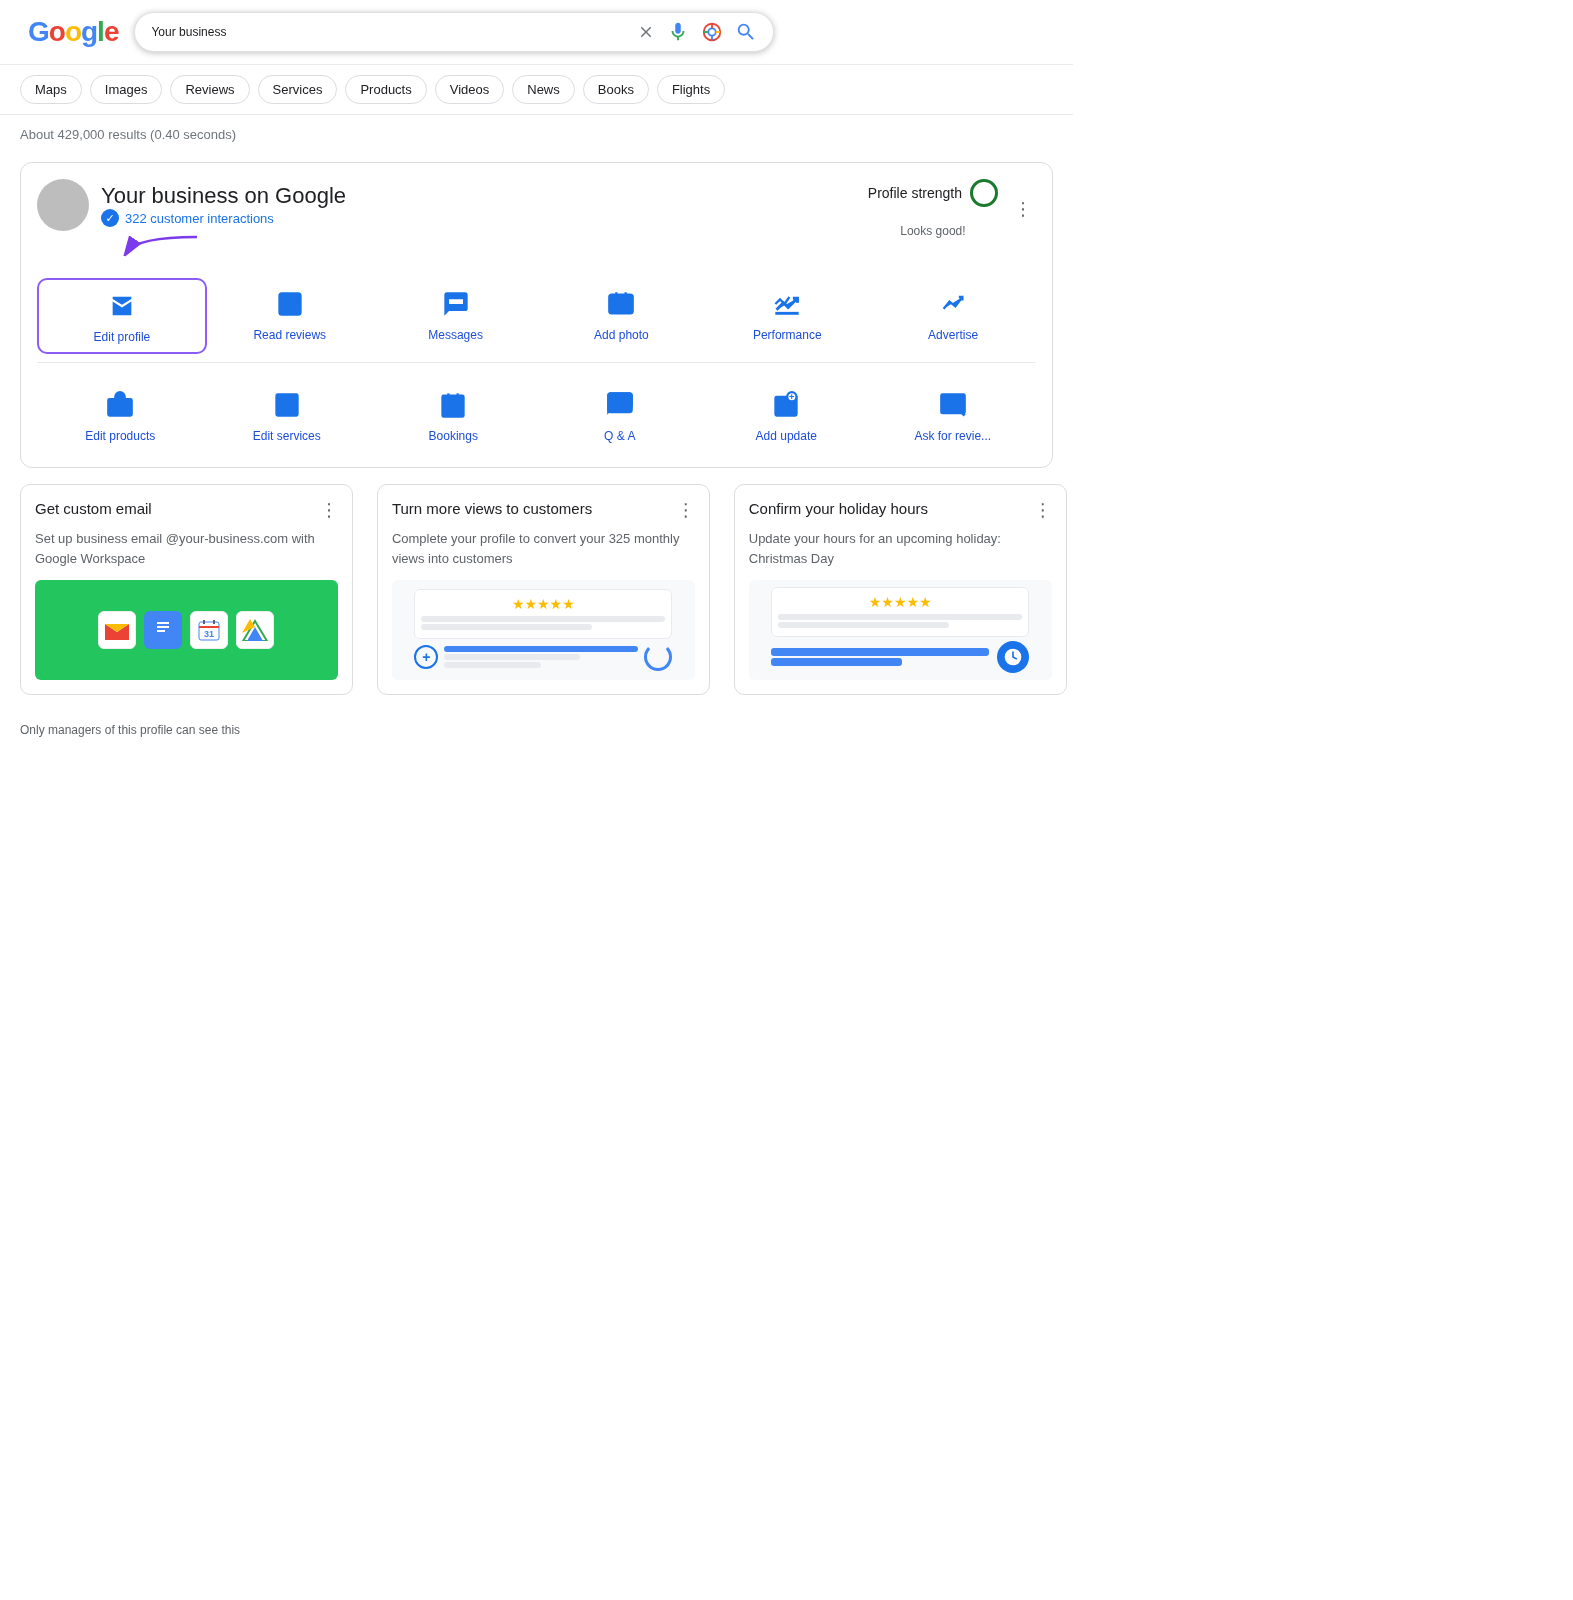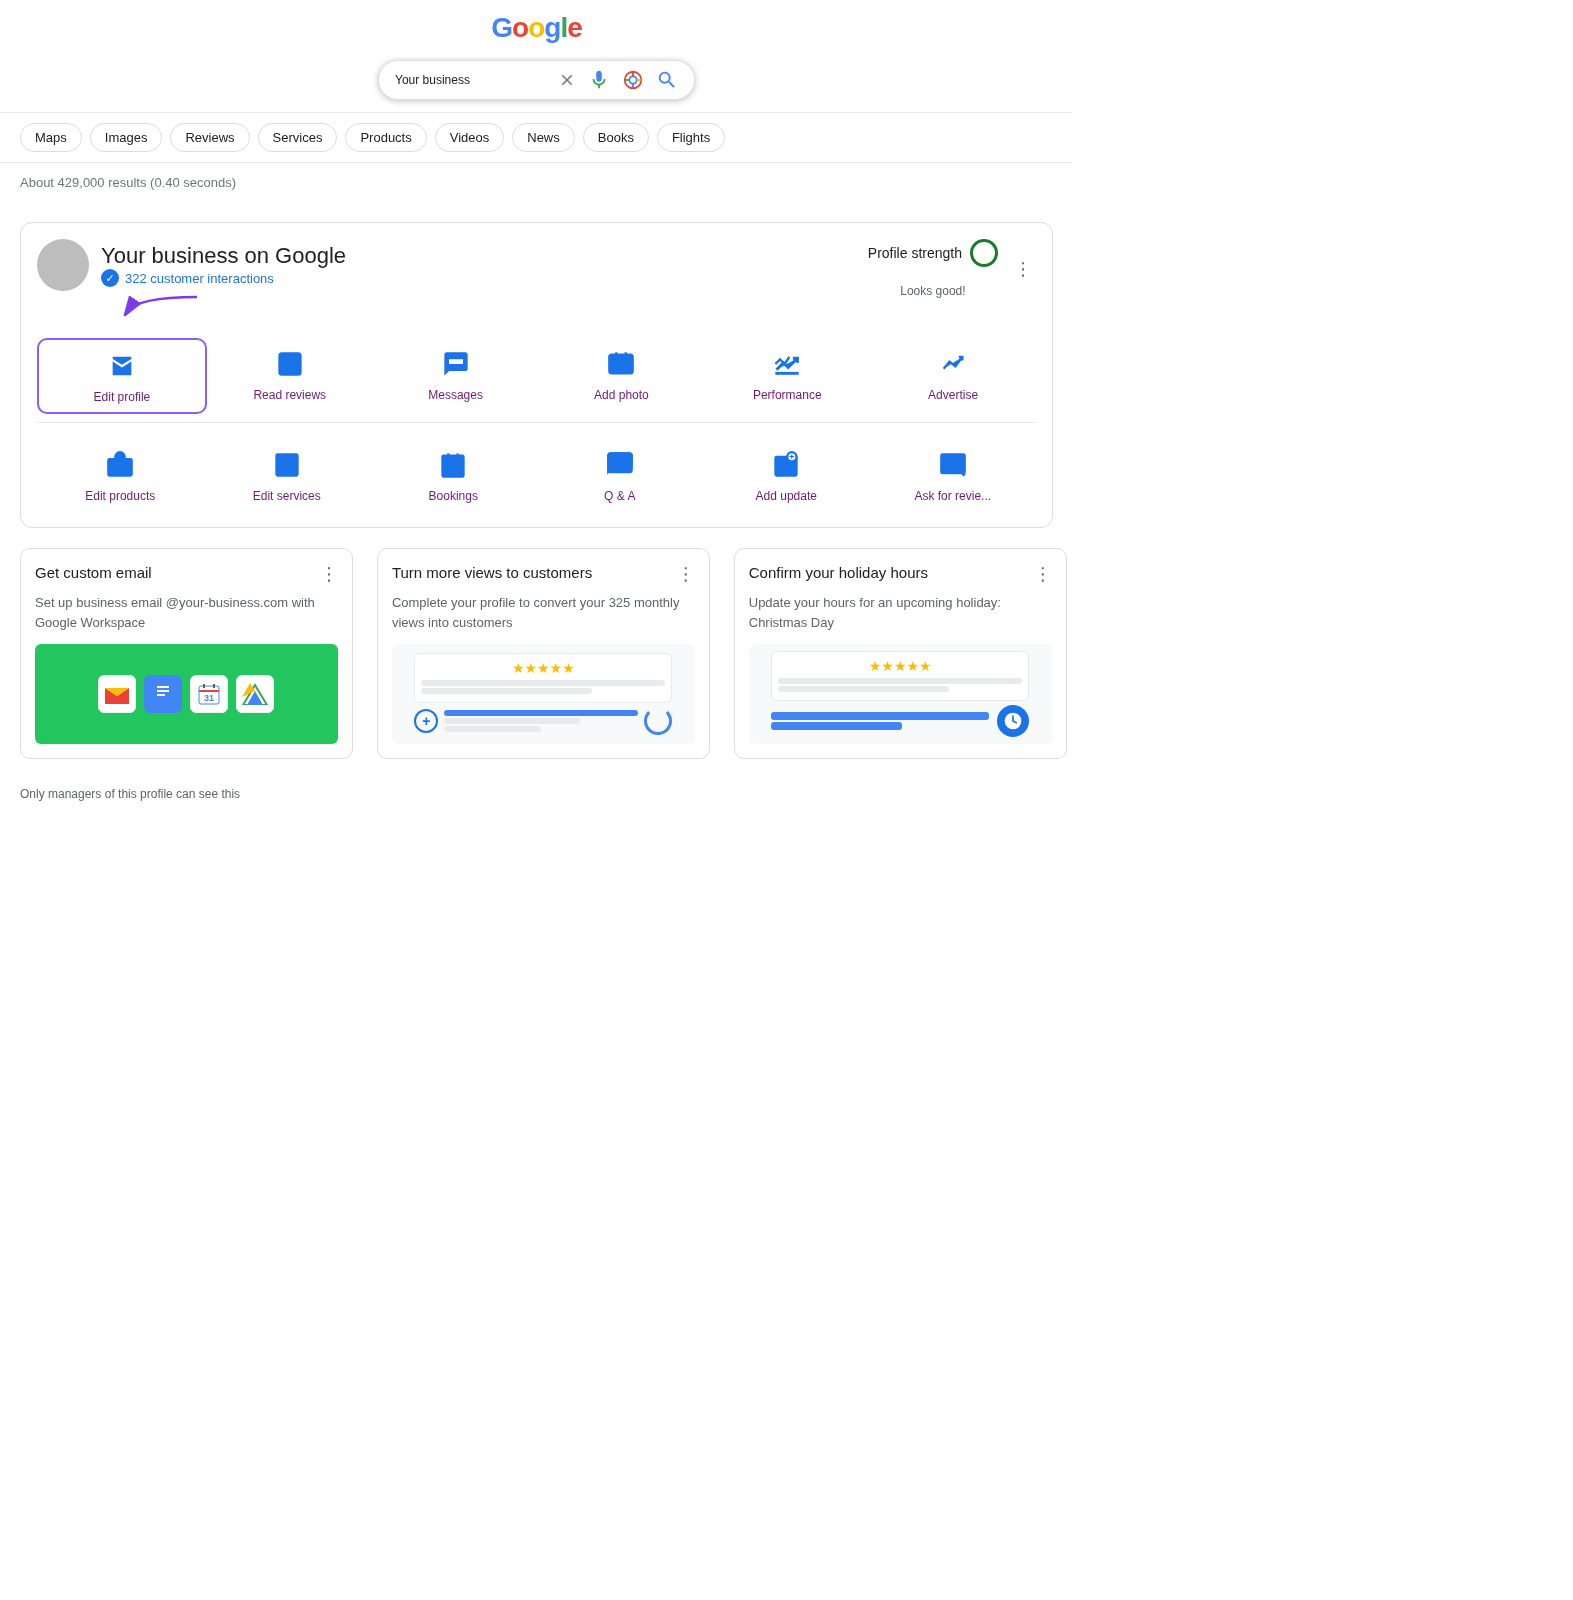--- a/index.html
+++ b/index.html
@@ -1,55 +1,55 @@
 <!DOCTYPE html>
 <html><head>
   <meta charset="utf-8">
   <style>
     * { box-sizing: border-box; margin: 0; padding: 0; }
     body { font-family: Arial, sans-serif; background: #fff; color: #202124; font-size: 14px; max-width: 1073px; overflow-x: hidden; }
 
     
-    .header { display: flex; align-items: center; padding: 12px 4px; gap: 16px; border-bottom: 1px solid #e8eaed; flex-direction: column; }
+    .header { display: flex; align-items: center; padding: 12px 28px; gap: 16px; border-bottom: 1px solid #e8eaed; }
     .google-logo { font-size: 28px; font-weight: bold; letter-spacing: -1px; flex-shrink: 0; }
     .g-blue { color: #4285F4; }
     .g-red { color: #EA4335; }
     .g-yellow { color: #FBBC05; }
     .g-green { color: #34A853; }
 
     .search-bar { display: flex; align-items: center; flex: 1; max-width: 640px; border: 1px solid #dfe1e5; border-radius: 24px; padding: 8px 16px; gap: 8px; background: #fff; box-shadow: 0 1px 6px rgba(32,33,36,.28); }
     .search-input { flex: 1; border: none; outline: none; font-size: 12px; color: #202124; background: transparent; }
     .search-icon-group { display: flex; align-items: center; gap: 12px; }
     .icon-btn { background: none; border: none; cursor: pointer; display: flex; align-items: center; justify-content: center; }
 
     
     .nav-pills { display: flex; gap: 8px; padding: 10px 20px; overflow-x: auto; border-bottom: 1px solid #e8eaed; }
     .nav-pill { border: 1px solid #dadce0; border-radius: 20px; padding: 6px 14px; font-size: 13px; cursor: pointer; white-space: nowrap; background: #fff; color: #202124; }
 
     
     .results-info { padding: 12px 20px; font-size: 13px; color: #70757a; }
 
     
-    .business-panel { margin: 20px 20px; border: 1px solid #dadce0; border-radius: 12px; padding: 16px; }
+    .business-panel { margin: 8px 20px; border: 1px solid #dadce0; border-radius: 12px; padding: 16px; }
     .business-header { display: flex; align-items: flex-start; justify-content: space-between; }
     .business-left { display: flex; align-items: center; gap: 12px; }
     .avatar { width: 52px; height: 52px; border-radius: 50%; background: #bdbdbd; flex-shrink: 0; }
     .business-info h2 { font-size: 22px; font-weight: 400; }
     .verified-badge { width: 18px; height: 18px; background: #1a73e8; border-radius: 50%; display: flex; align-items: center; justify-content: center; color: white; font-size: 11px; }
     .interactions-link { color: #1a73e8; font-size: 13px; cursor: pointer; text-decoration: none; }
 
     .profile-strength { display: flex; flex-direction: column; align-items: center; gap: 17px; }
     .more-btn { background: none; border: none; cursor: pointer; font-size: 18px; color: #5f6368; padding: 4px; }
 
     
     .action-row { display: flex; gap: 0; margin-top: 16px; justify-content: space-between; }
     .action-item { display: flex; flex-direction: column; align-items: center; gap: 6px; cursor: pointer; padding: 8px 12px; border-radius: 8px; flex: 1; }
     .action-icon { width: 36px; height: 36px; display: flex; align-items: center; justify-content: center; }
     .action-icon svg { fill: #1a73e8; }
-    .action-label { font-size: 12px; color: #701a75; text-align: right; }
+    .action-label { font-size: 12px; color: #1d4ed8; text-align: right; }
     .edit-profile-item { border: 2px solid #8b5cf6; border-radius: 10px; }
 
     .divider { height: 1px; background: #e8eaed; margin: 8px 0; }
 
     
     .cards-section { margin: 16px 20px; }
     .suggestion-card { flex: 0 0 calc(33% - 8px); border: 1px solid #dadce0; border-radius: 10px; padding: 14px; position: relative; overflow: hidden; min-height: 200px; }
     .card-header { display: flex; justify-content: space-between; align-items: flex-start; }
     .card-title { font-size: 15px; font-weight: 500; line-height: 1.3; max-width: 85%; }
     .card-dots { background: none; border: none; cursor: pointer; font-size: 18px; color: #5f6368; }

